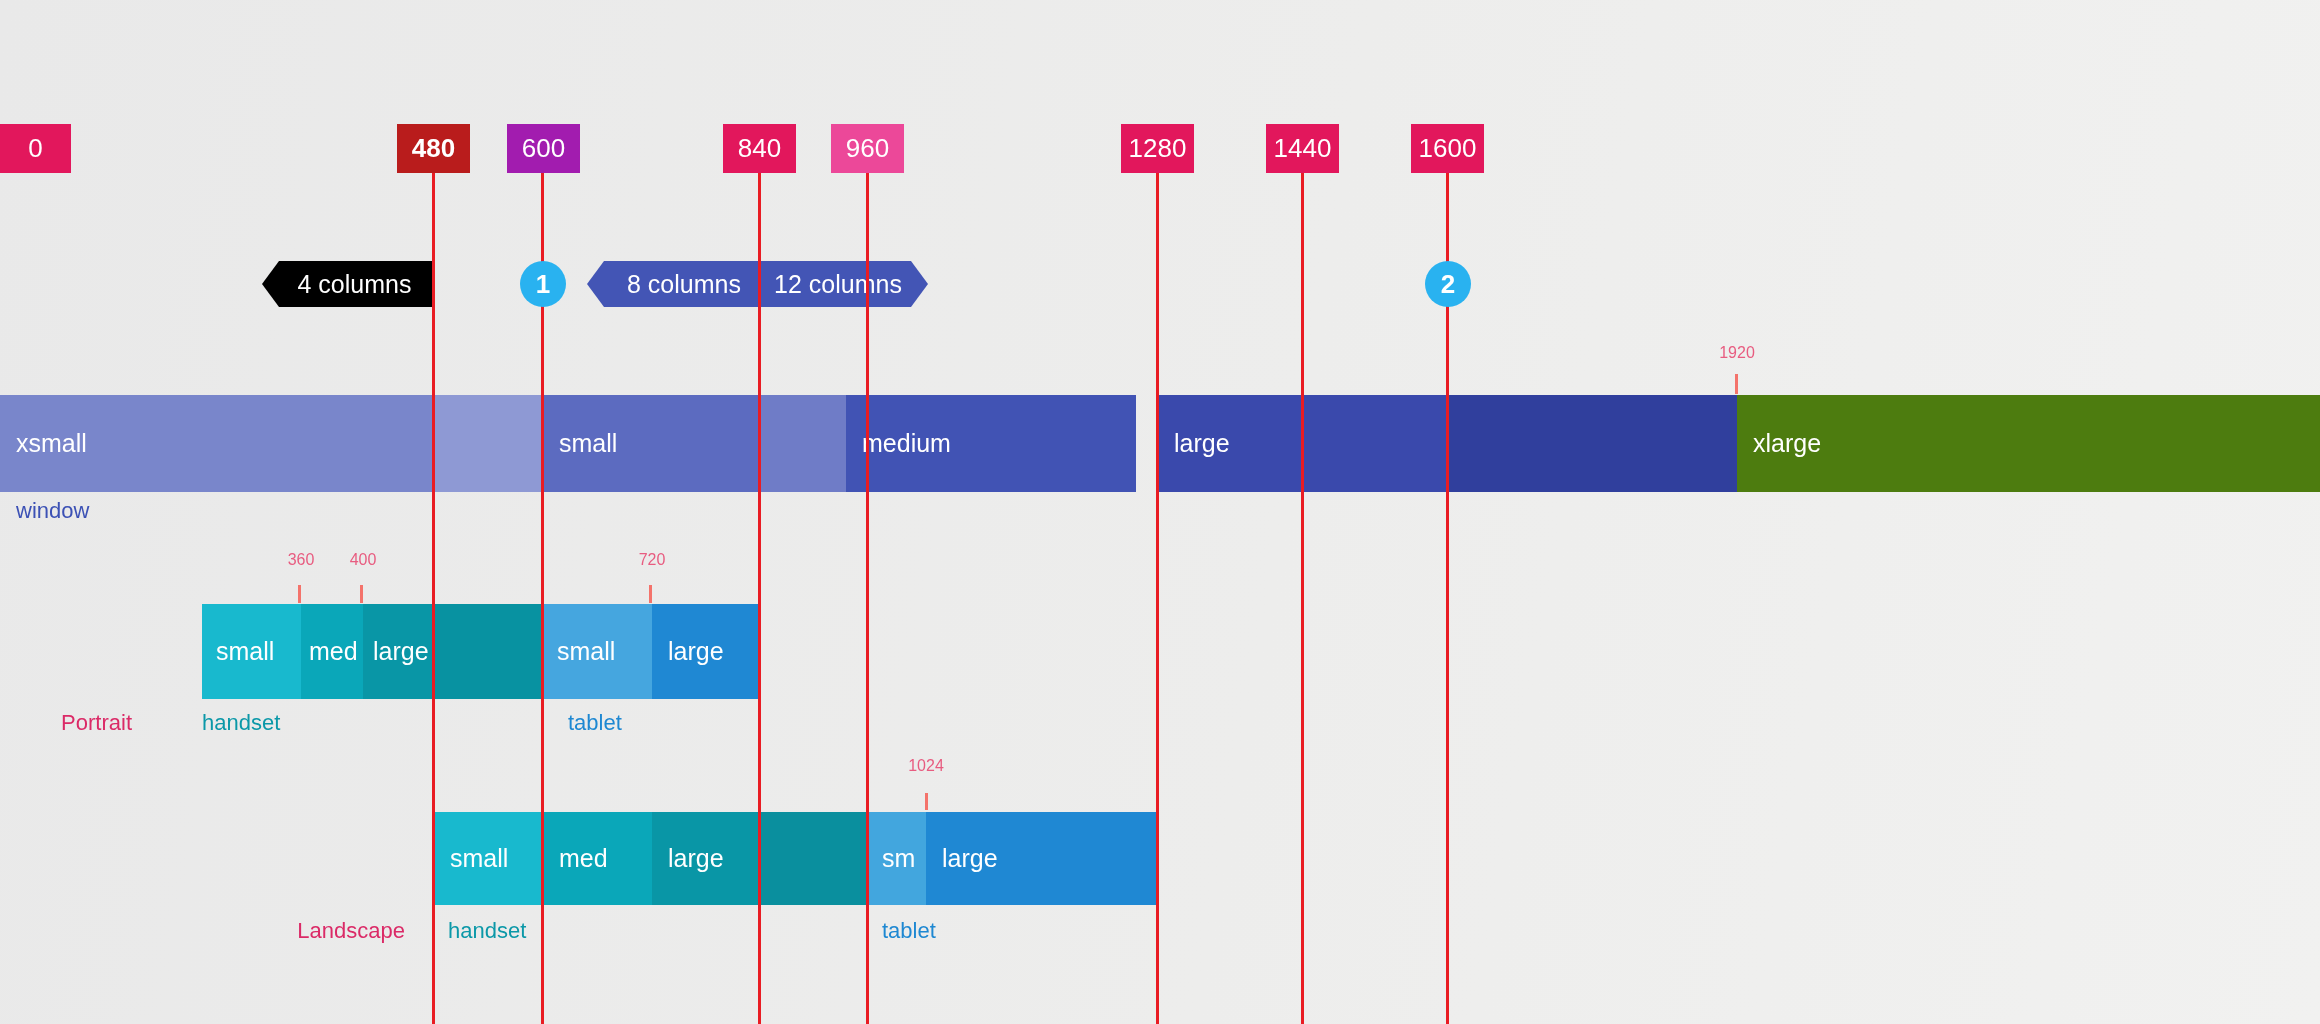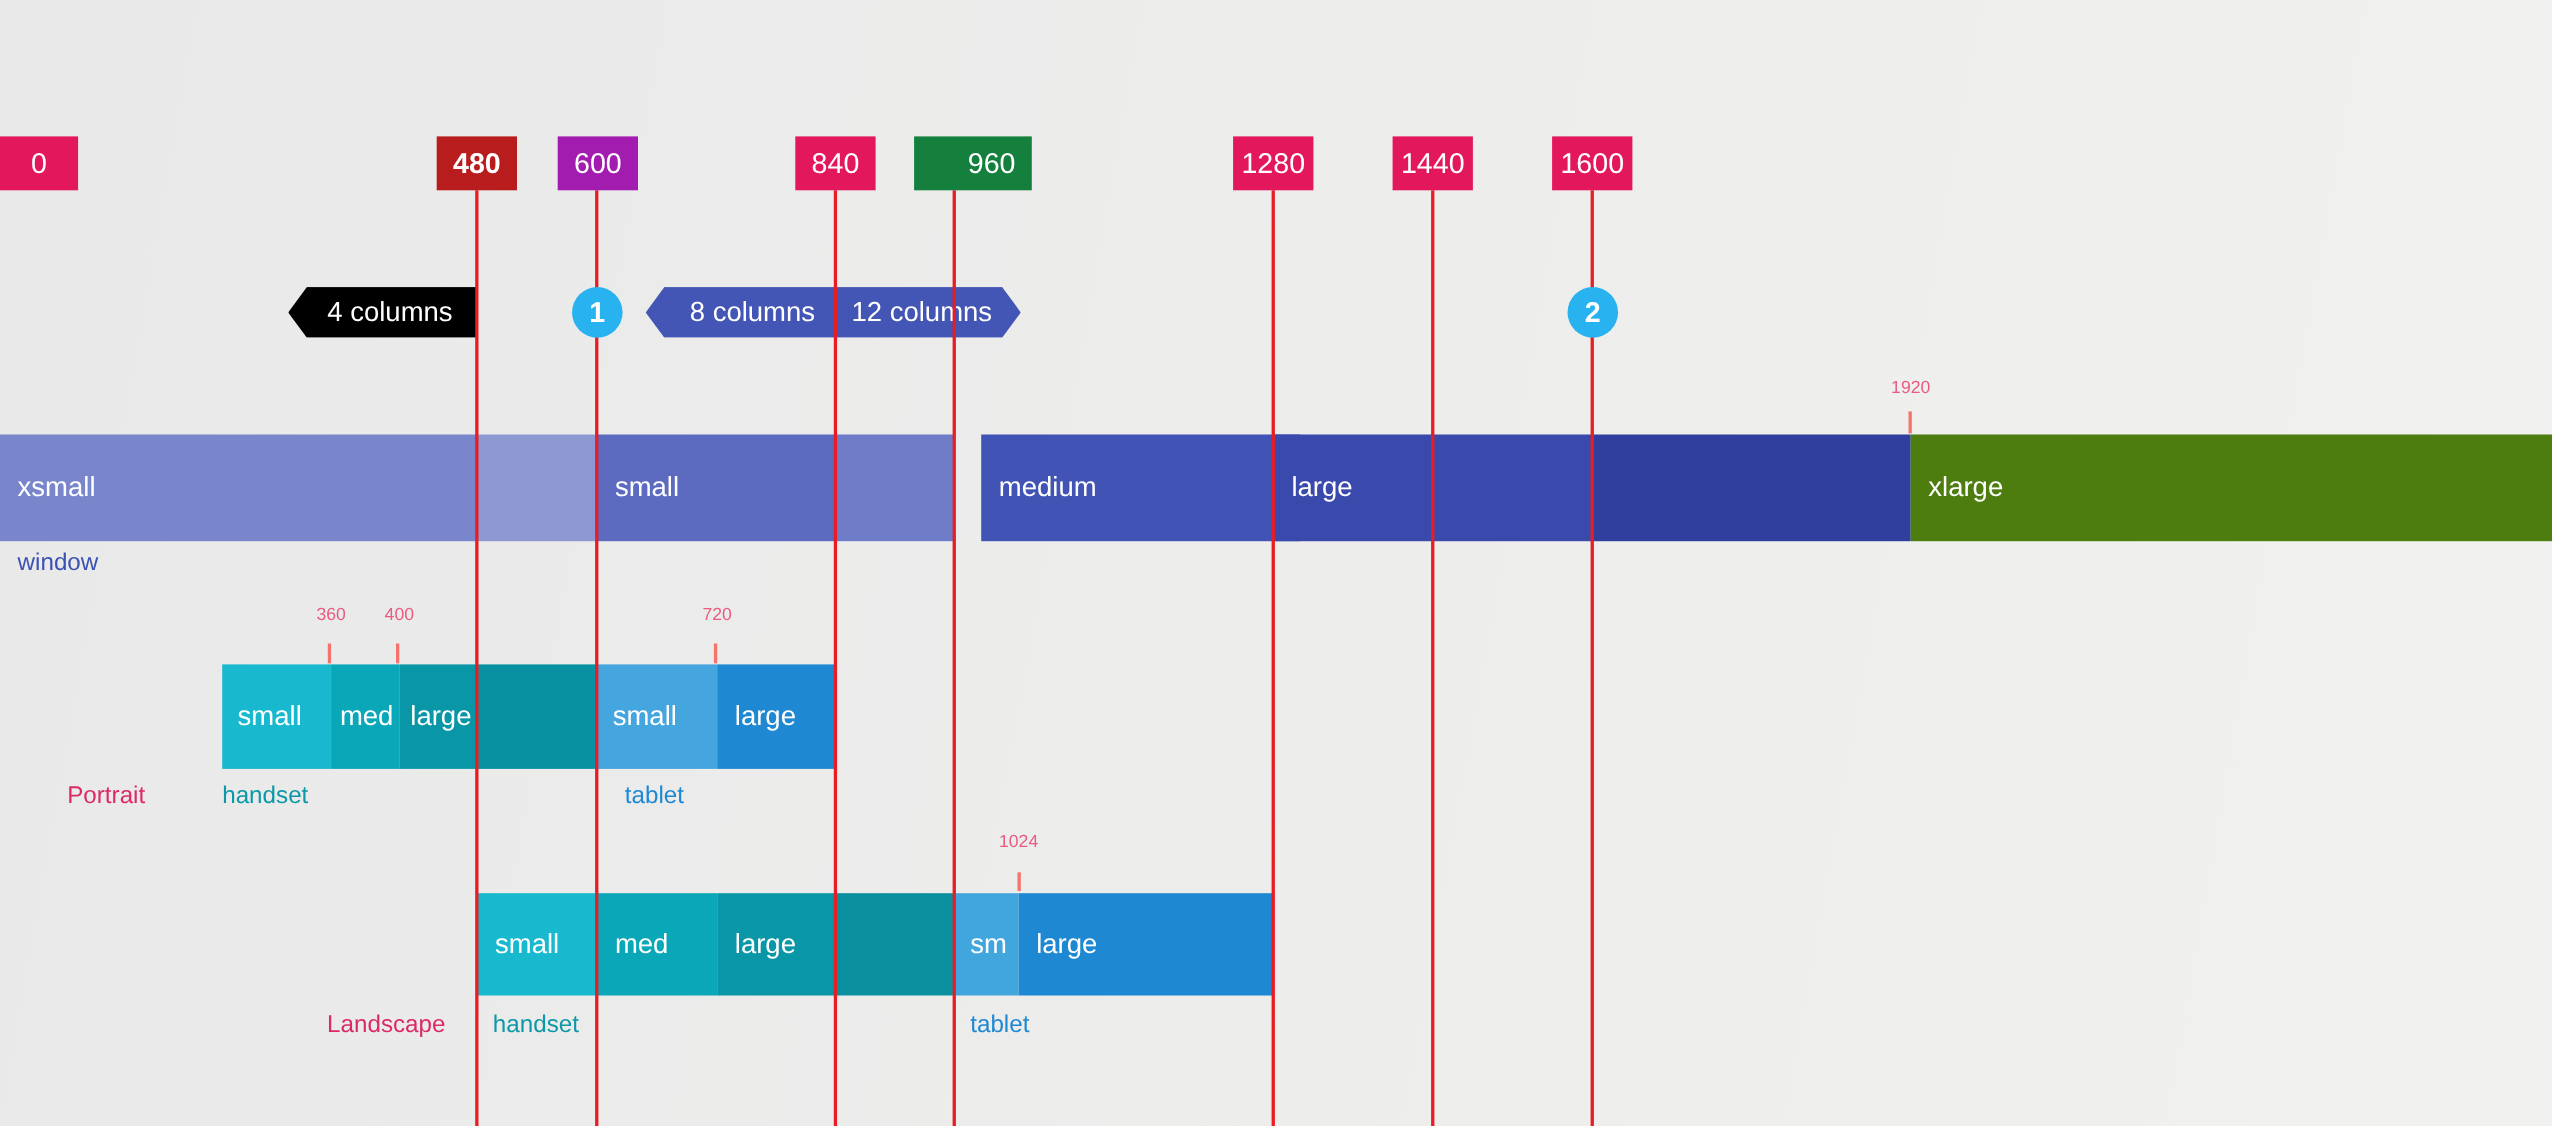--- a/index.html
+++ b/index.html
@@ -52,21 +52,21 @@
   </div>
 <div class="marker" style="left: 397px; background-color: #b91c1c; font-weight: bold;">
     <span>480</span>
   </div>
 <div class="marker" style="left: 507px; background-color: #a21caf;">
     <span>600</span>
   </div>
 <div class="marker" style="left: 723px; background-color: rgb(226, 23, 92);">
     <span>840</span>
   </div>
-<div class="marker" style="left: 831px; background-color: #15803d; padding-left: 34px;">
+<div class="marker" style="left: 831px; background-color: #ec4899;">
     <span>960</span>
   </div>
 <div class="marker" style="left: 1121px; background-color: rgb(226, 23, 92);">
     <span>1280</span>
   </div>
 <div class="marker" style="left: 1266px; background-color: rgb(226, 23, 92);">
     <span>1440</span>
   </div>
 <div class="marker" style="left: 1411px; background-color: rgb(226, 23, 92);">
     <span>1600</span>
@@ -92,21 +92,21 @@
 <div class="tickmark" style="left: 1735px; top: 374px; height: 20px; background-color: rgb(244, 115, 107);"></div>
 
 <div class="bandseg" style="left: 0px; width: 434px; background-color: rgb(121, 134, 203);">
     <span>xsmall</span>
   </div>
 <div class="bandseg" style="left: 434px; width: 109px; background-color: rgb(142, 153, 212);"></div>
 <div class="bandseg" style="left: 543px; width: 217px; background-color: rgb(92, 107, 192);">
     <span>small</span>
   </div>
 <div class="bandseg" style="left: 760px; width: 108px; background-color: rgb(111, 124, 199);"></div>
-<div class="bandseg" style="left: 892px; width: 290px; background-color: rgb(65, 83, 180);">
+<div class="bandseg" style="left: 846px; width: 290px; background-color: rgb(65, 83, 180);">
     <span>medium</span>
   </div>
 <div class="bandseg" style="left: 1158px; width: 290px; background-color: rgb(58, 73, 172);">
     <span>large</span>
   </div>
 <div class="bandseg" style="left: 1448px; width: 289px; background-color: rgb(48, 63, 157);"></div>
 <div class="bandseg" style="left: 1737px; width: 583px; background-color: #4d7c0f;">
     <span>xlarge</span>
   </div>
 

